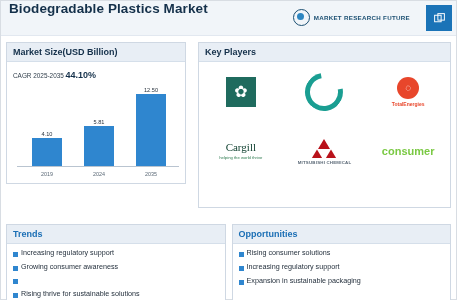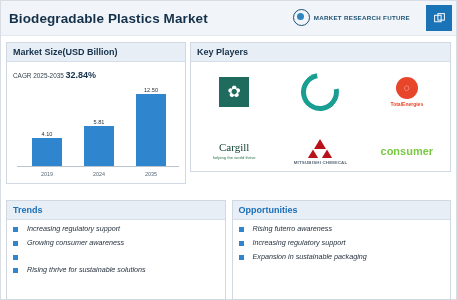--- a/index.html
+++ b/index.html
@@ -21,21 +21,20 @@
     border: 1px solid #d8dde3;
     background: #ffffff;
   }
   
   .header {
     position: relative;
     height: 34px;
     background: #f1f5f9;
     border-bottom: 1px solid #e2e8f0;
     display: flex;
-    align-items: center;
   }
   .header-title {
     font-size: 13.5px;
     font-weight: bold;
     color: #14304a;
     margin-left: 8px;
     letter-spacing: 0.1px;
   }
   .brand {
     position: absolute;
@@ -77,21 +76,21 @@
     width: 26px;
     height: 26px;
     background: #1a73b7;
     display: flex;
     align-items: center;
     justify-content: center;
   }
   
   .mid {
     display: flex;
-    gap: 4px;
+    gap: 12px;
     padding: 6px 5px 10px 5px;
     box-sizing: border-box;
   }
   .panel {
     border: 1px solid #cfd8e3;
     background: #ffffff;
     box-sizing: border-box;
   }
   .panel-title {
     font-size: 9px;
@@ -100,21 +99,21 @@
     background: #e8eef5;
     padding: 4px 6px;
     border-bottom: 1px solid #d5dfea;
   }
   .panel-market {
     width: 180px;
     height: 142px;
   }
   .panel-players {
     flex: 1;
-    height: 130px;
+    height: 166px;
   }
   
   .chart-wrap {
     position: relative;
     height: 118px;
     padding: 0;
   }
   .cagr {
     position: absolute;
     left: 6px;
@@ -264,24 +263,23 @@
   }
   .panel-list .panel-title {
     color: #1b6fb5;
   }
   .list {
     padding: 5px 6px 0 6px;
     flex: 1;
   }
   .list-item {
     display: flex;
-    align-items: flex-start;
-    gap: 9px;
+    align-items: flex-end;
+    gap: 3px;
     margin-bottom: 6px;
-    font-style: italic;
   }
   .bullet {
     width: 5px;
     height: 5px;
     background: #2f86cf;
     margin-top: 2px;
     flex: none;
   }
   .list-text {
     font-size: 7.2px;
@@ -310,21 +308,21 @@
     </div>
   </div>
 
   <div class="mid">
 
     <div class="panel panel-market">
       <div class="panel-title">Market Size(USD Billion)</div>
       <div class="chart-wrap">
         <div class="cagr">
           <span>CAGR 2025-2035</span>
-          <b>32.84%</b>
+          <b>44.10%</b>
         </div>
 
         <div class="bars">
           <div class="bar-col">
             <div class="bar-val">4.10</div>
             <div class="bar" style="height:28px"></div>
           </div>
           <div class="bar-col">
             <div class="bar-val">5.81</div>
             <div class="bar" style="height:40px"></div>
@@ -405,21 +403,21 @@
           <span class="list-text">Rising thrive for sustainable solutions</span>
         </div>
       </div>
     </div>
 
     <div class="panel panel-list">
       <div class="panel-title">Opportunities</div>
       <div class="list">
         <div class="list-item">
           <span class="bullet"></span>
-          <span class="list-text">Rising futerro awareness</span>
+          <span class="list-text">Rising consumer solutions</span>
         </div>
         <div class="list-item">
           <span class="bullet"></span>
           <span class="list-text">Increasing regulatory support</span>
         </div>
         <div class="list-item">
           <span class="bullet"></span>
           <span class="list-text">Expansion in sustainable packaging</span>
         </div>
       </div>

